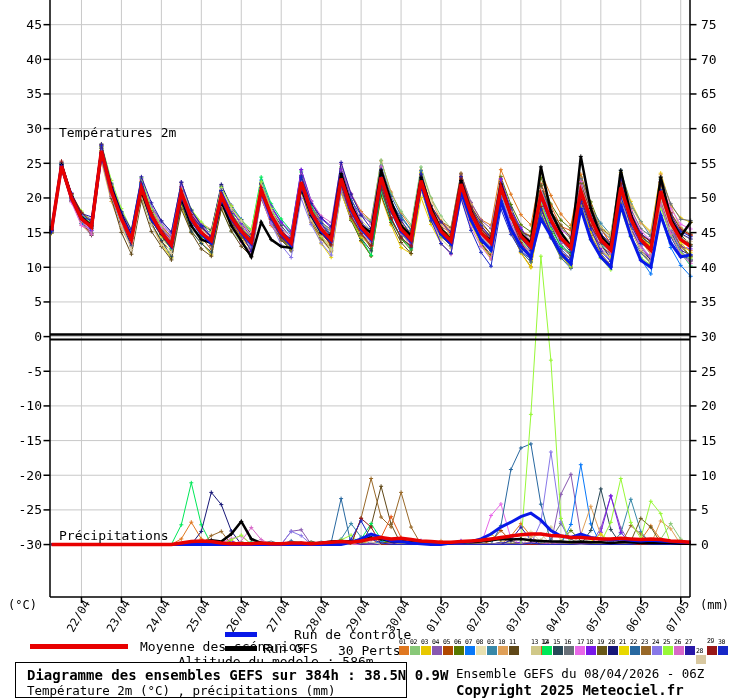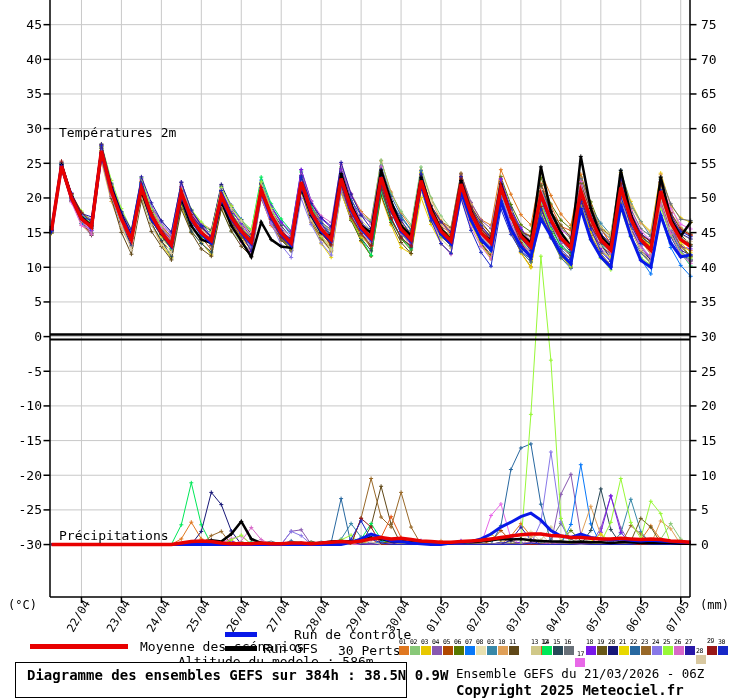--- a/index.html
+++ b/index.html
@@ -374,21 +374,21 @@
       <div class="perts-sq" style="background: rgb(0, 232, 88);"></div>
     </div>
     <div class="perts-cell" style="left: 154px; top: 0px;">
       <div class="perts-num">15</div>
       <div class="perts-sq" style="background: rgb(40, 72, 88);"></div>
     </div>
     <div class="perts-cell" style="left: 165px; top: 0px;">
       <div class="perts-num">16</div>
       <div class="perts-sq" style="background: rgb(104, 112, 120);"></div>
     </div>
-    <div class="perts-cell" style="left: 176px; top: 12px; text-align: center;">
+    <div class="perts-cell" style="left: 176px; top: 0px; text-align: center;">
       <div class="perts-num">17</div>
       <div class="perts-sq" style="background: rgb(232, 104, 232);"></div>
     </div>
     <div class="perts-cell" style="left: 187px; top: 0px;">
       <div class="perts-num">18</div>
       <div class="perts-sq" style="background: rgb(120, 24, 232);"></div>
     </div>
     <div class="perts-cell" style="left: 198px; top: 0px;">
       <div class="perts-num">19</div>
       <div class="perts-sq" style="background: rgb(104, 88, 24);"></div>
@@ -436,15 +436,16 @@
     <div class="perts-cell" style="left: 319px; top: 0px;">
       <div class="perts-num">30</div>
       <div class="perts-sq" style="background: rgb(24, 40, 200);"></div>
     </div>
   </div>
 
 <div class="abs altitude" style="left:178px;top:654px;">Altitude du modele : 586m</div>
 
 <div class="title-box">
   <div class="title-main">Diagramme des ensembles GEFS sur 384h : 38.5N 0.9W</div>
+  <div class="title-sub">Température 2m (°C) , précipitations (mm)</div>
 </div>
-<div class="abs run-info" style="left:456px;top:666px;">Ensemble GEFS du 21/03/2026 - 06Z</div>
+<div class="abs run-info" style="left:456px;top:666px;">Ensemble GEFS du 08/04/2026 - 06Z</div>
 <div class="abs copyright" style="left:456px;top:682px;">Copyright 2025 Meteociel.fr</div>
 
 </body></html>

